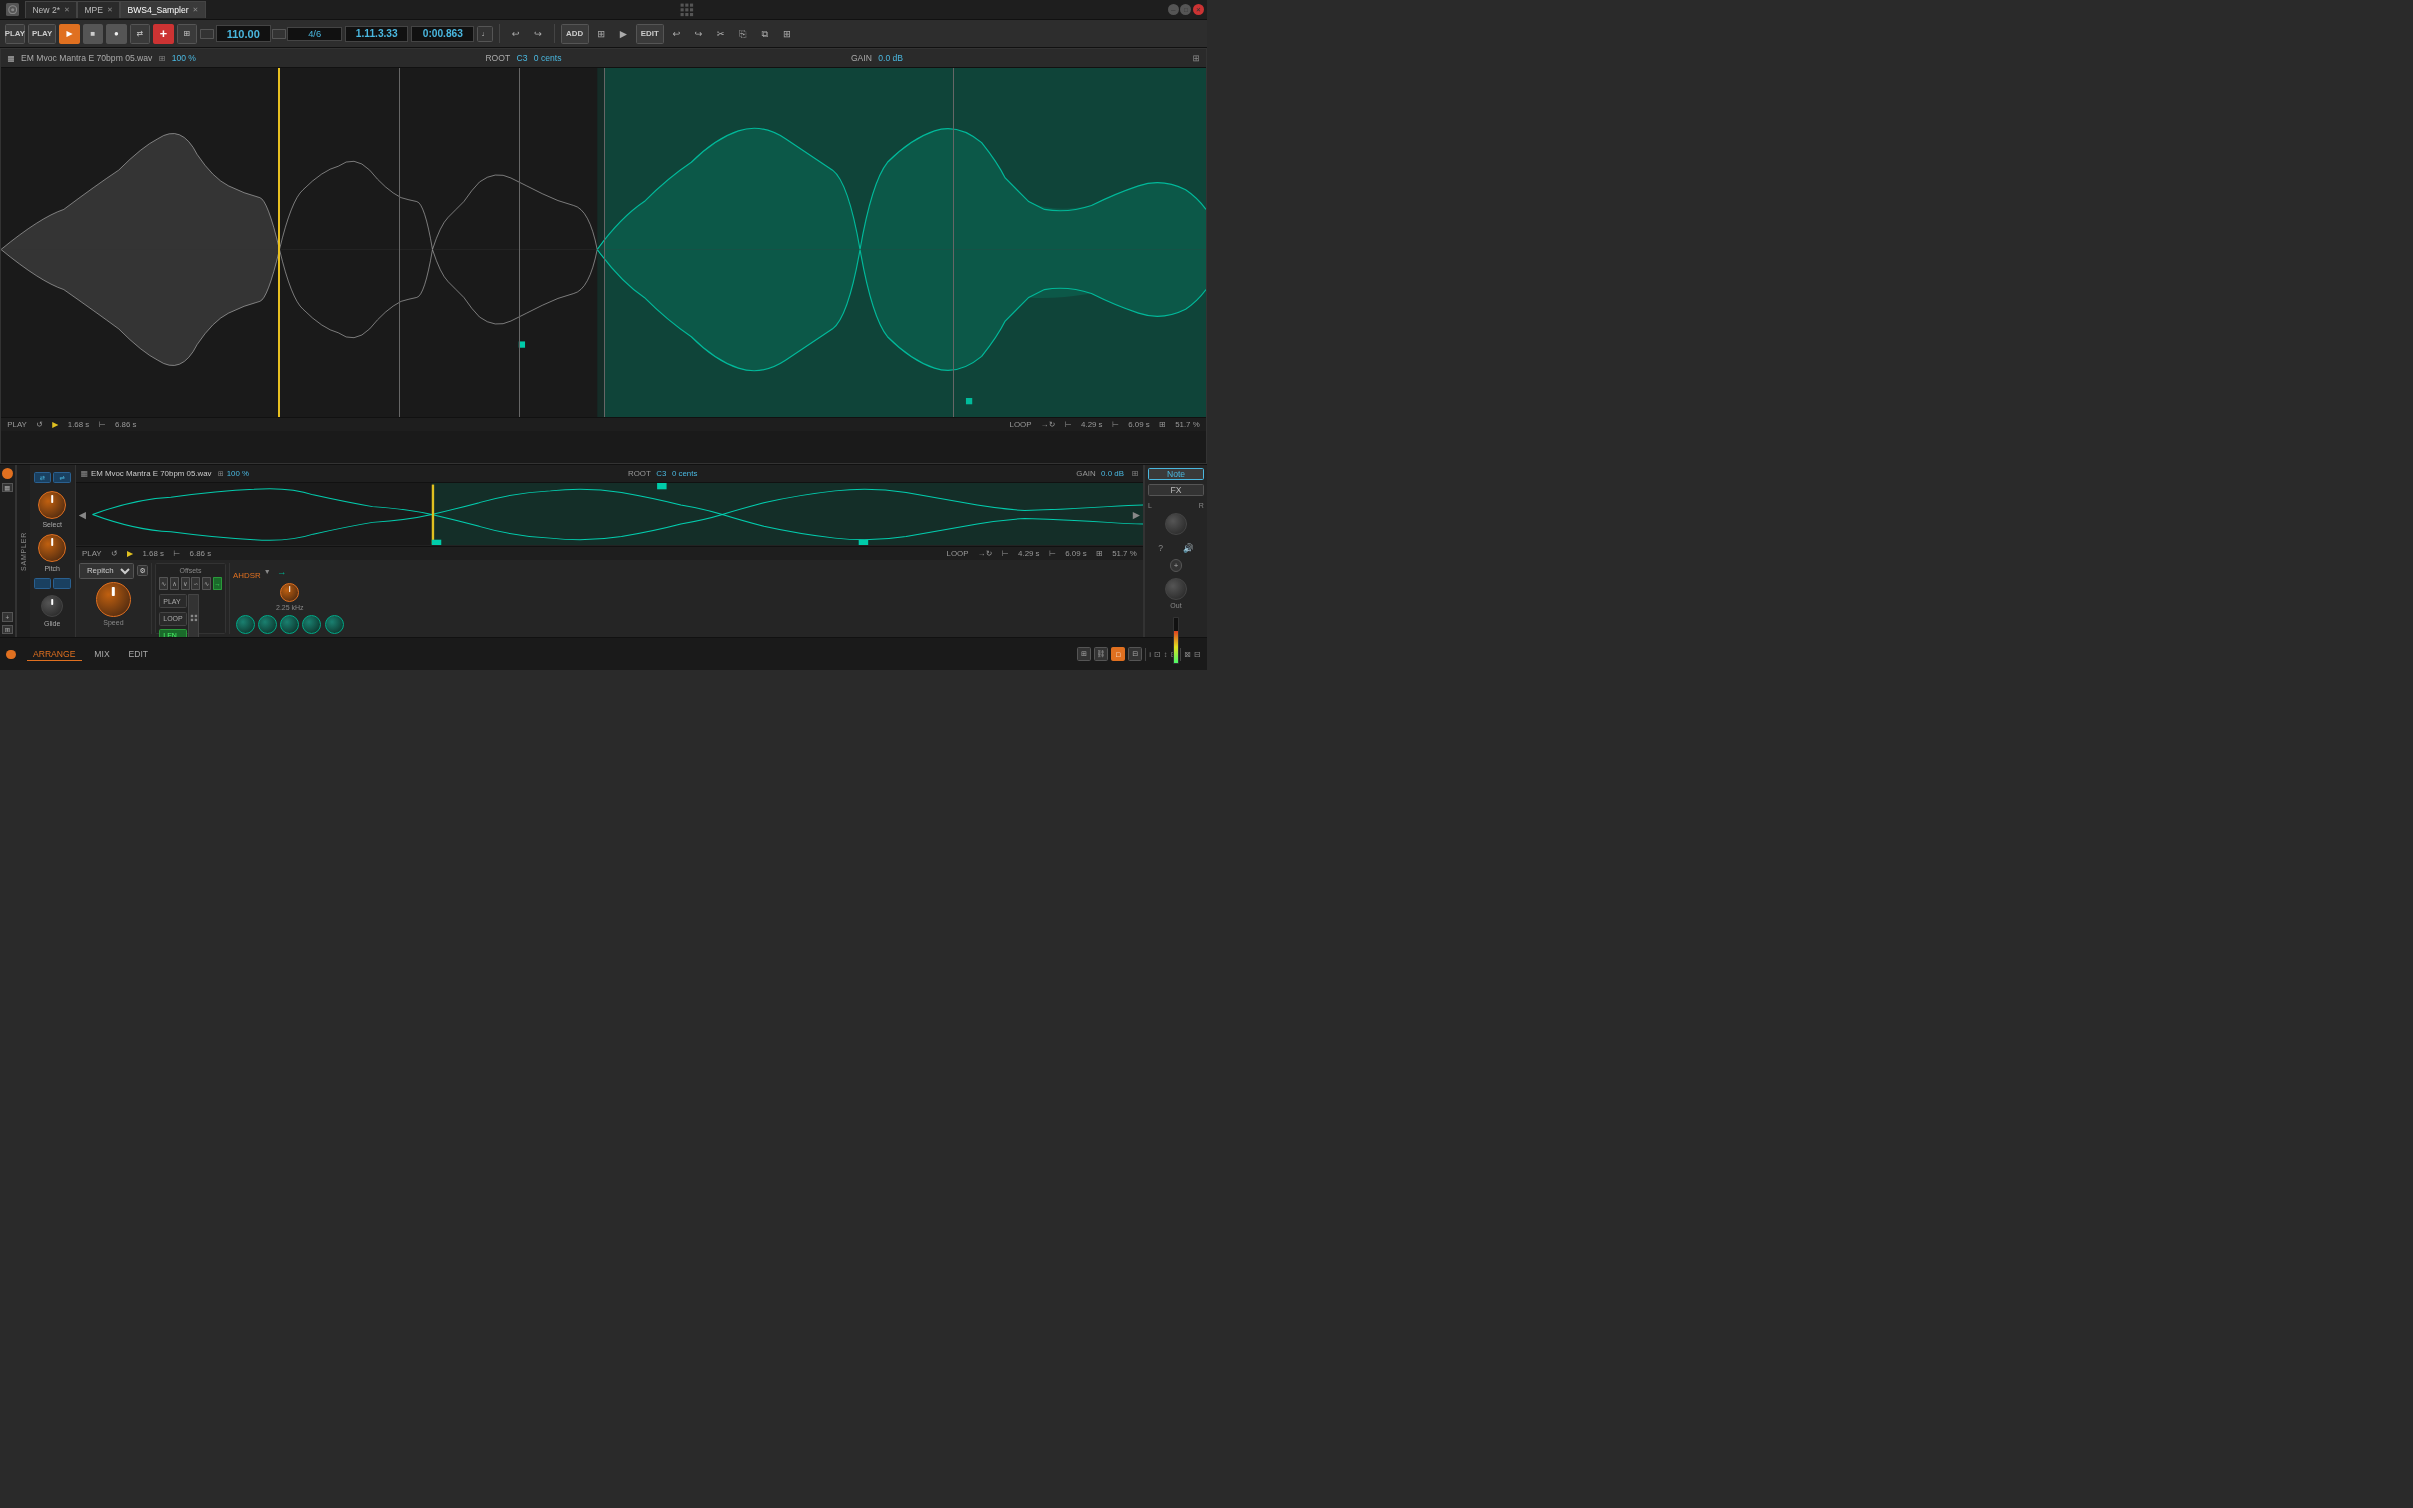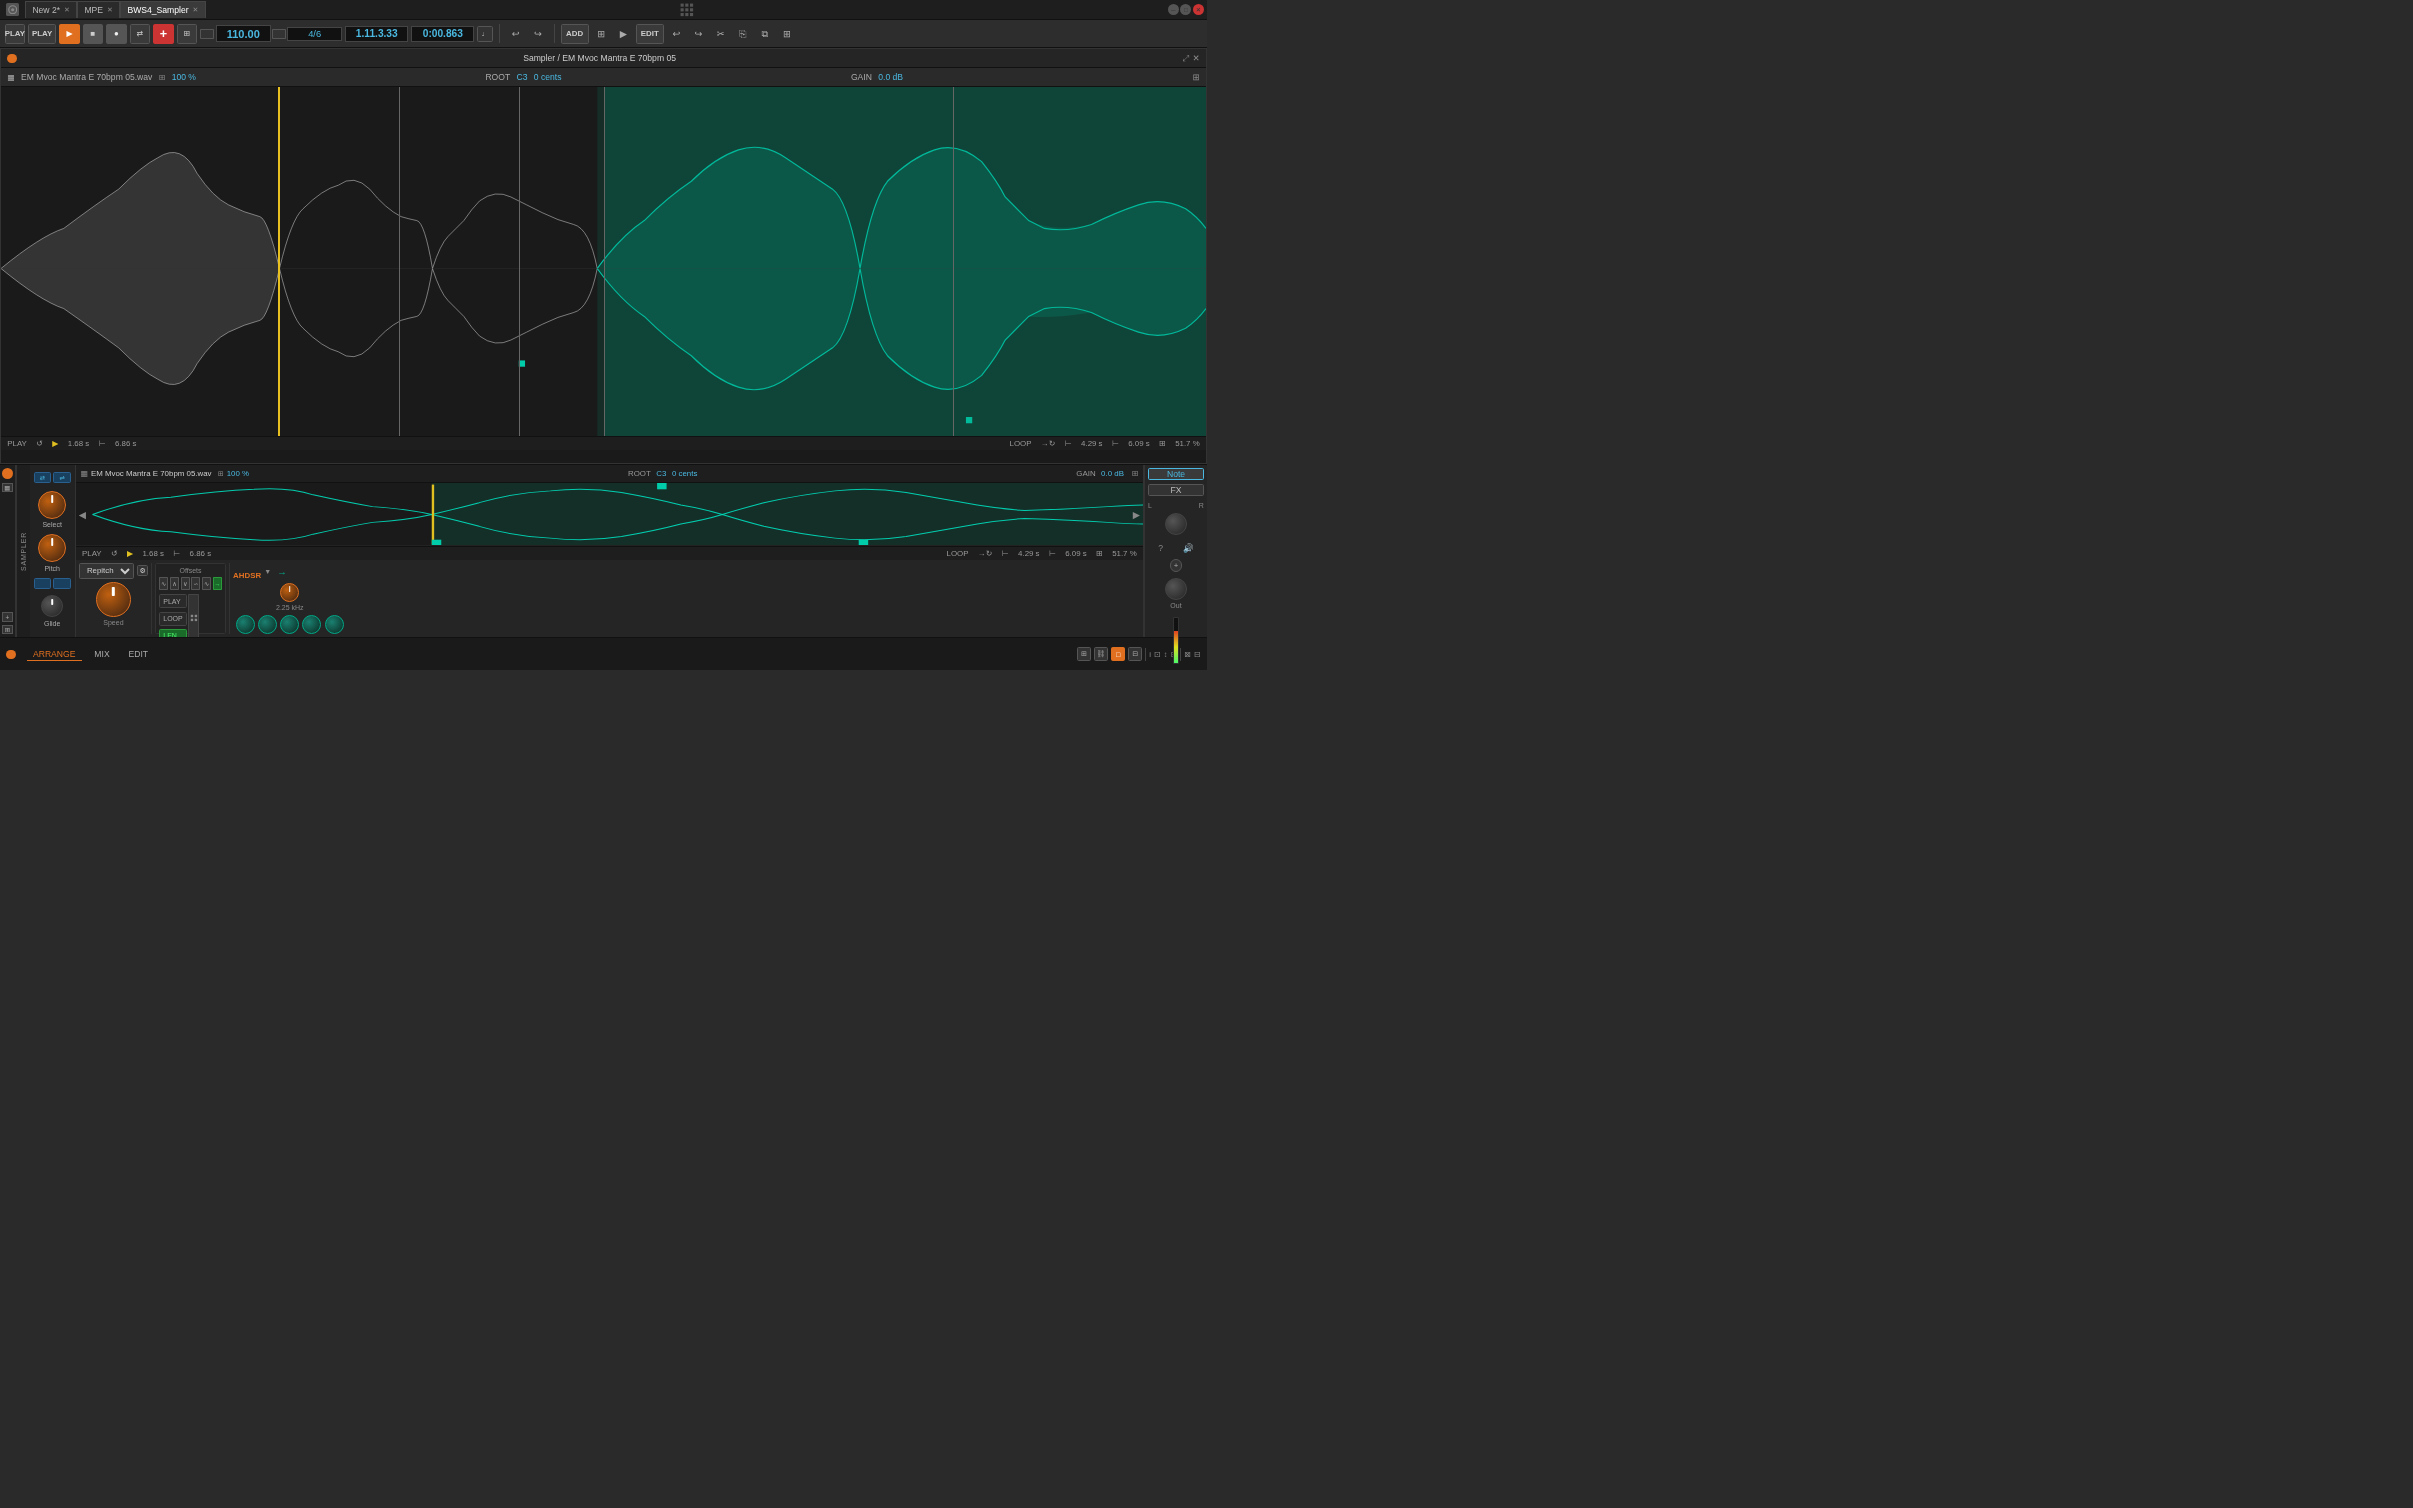--- a/index.html
+++ b/index.html
@@ -602,28 +602,20 @@
     <div class="transport-icon-btn">✂</div>
     <div class="transport-icon-btn">⎘</div>
     <div class="transport-icon-btn">⧉</div>
     <div class="transport-icon-btn">⊞</div>
   </div>
 
   <div class="main-area">
 
     <div class="sampler-window">
 
-      <div class="sampler-titlebar">
-        <div style="width:9.4px;height:9.4px;background:#e07020;border-radius:50%;cursor:pointer;"></div>
-        <div class="sampler-title">Sampler / EM Mvoc Mantra E 70bpm 05</div>
-        <div style="display:flex;gap:3.1px;">
-          <div style="cursor:pointer;color:#888;">⤢</div>
-          <div style="cursor:pointer;color:#888;">✕</div>
-        </div>
-      </div>
 
       <div class="sampler-toolbar">
         <span style="font-size:7.9px;color:#aaa;">▦</span>
         <span class="toolbar-text">EM Mvoc Mantra E 70bpm 05.wav</span>
         <span style="font-size:7.9px;color:#888;">⊞</span>
         <span class="toolbar-value">100 %</span>
         <span style="flex:1;"></span>
         <span class="toolbar-text">ROOT</span>
         <span class="toolbar-value">C3</span>
         <span class="toolbar-value">0 cents</span>
@@ -841,21 +833,21 @@
                   <rect x="6" y="6" width="3" height="3" fill="#888"></rect>
                 </svg>
               </div>
             </div>
           </div>
 
           <div class="section-divider"></div>
 
           <div style="display:flex;flex-direction:column;gap:1.6px;">
             <div style="display:flex;align-items:center;gap:3.1px;margin-bottom:1.6px;">
-              <span style="font-size:7.9px;color:#e07020;font-weight:bold;margin-top:8px;">AHDSR</span>
+              <span style="font-size:7.9px;color:#e07020;font-weight:normal;margin-top:8px;">AHDSR</span>
               <div style="font-size:7px;color:#888;">▼</div>
               <div style="margin-left:3.1px;font-size:9.4px;color:#00aa88;cursor:pointer;">→</div>
             </div>
 
             <div style="display:flex;flex-direction:column;align-items:center;gap:1.6px;">
               <div class="knob-orange-sm" style="position:relative;">
                 <div style="position:absolute;top:2.4px;left:50%;transform:translateX(-50%);width:1.6px;height:5.5px;background:#fff;border-radius:0.8px;"></div>
               </div>
               <span class="freq-label">2.25 kHz</span>
             </div>

